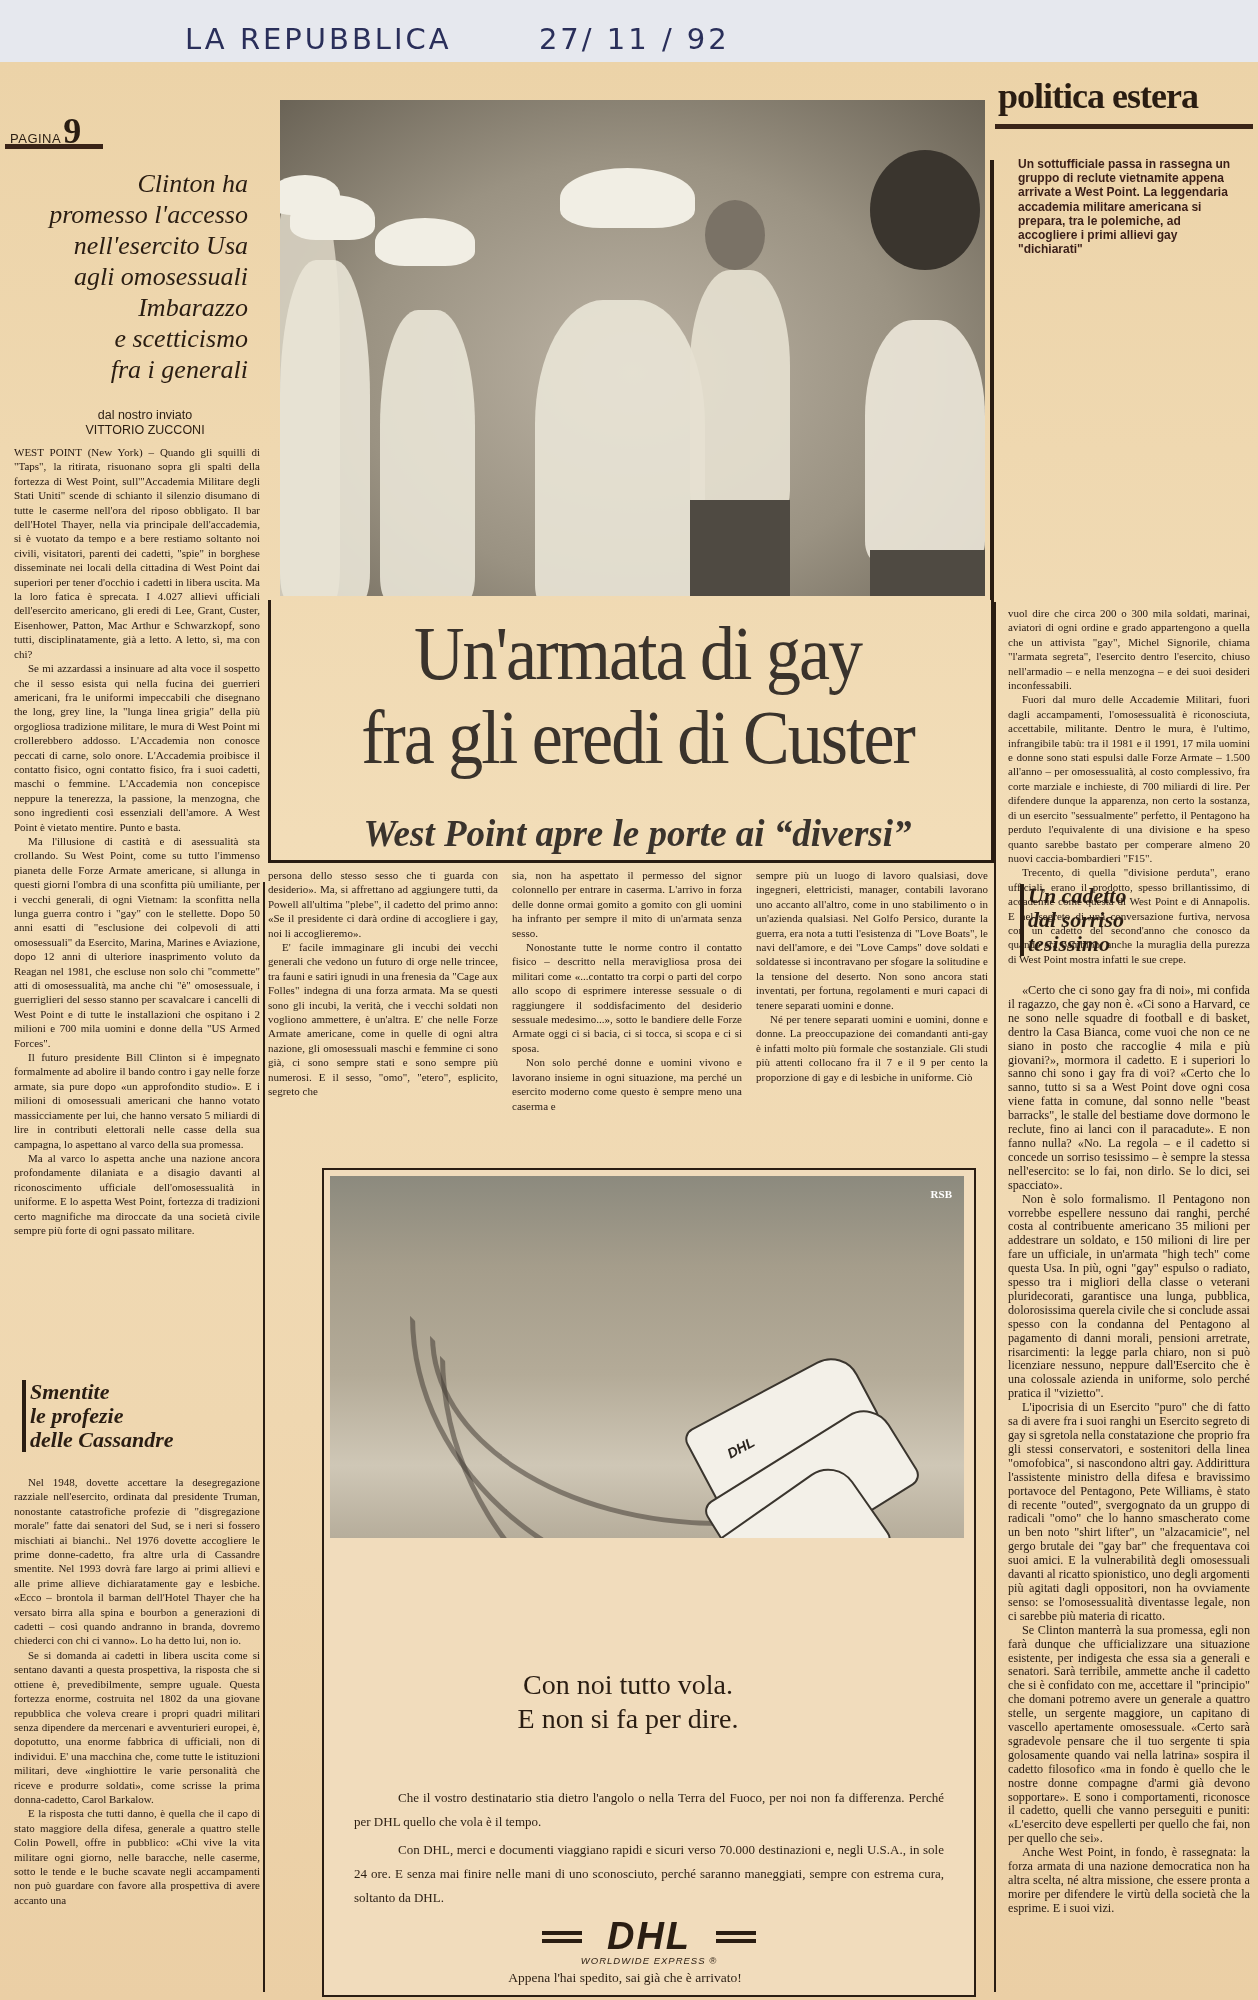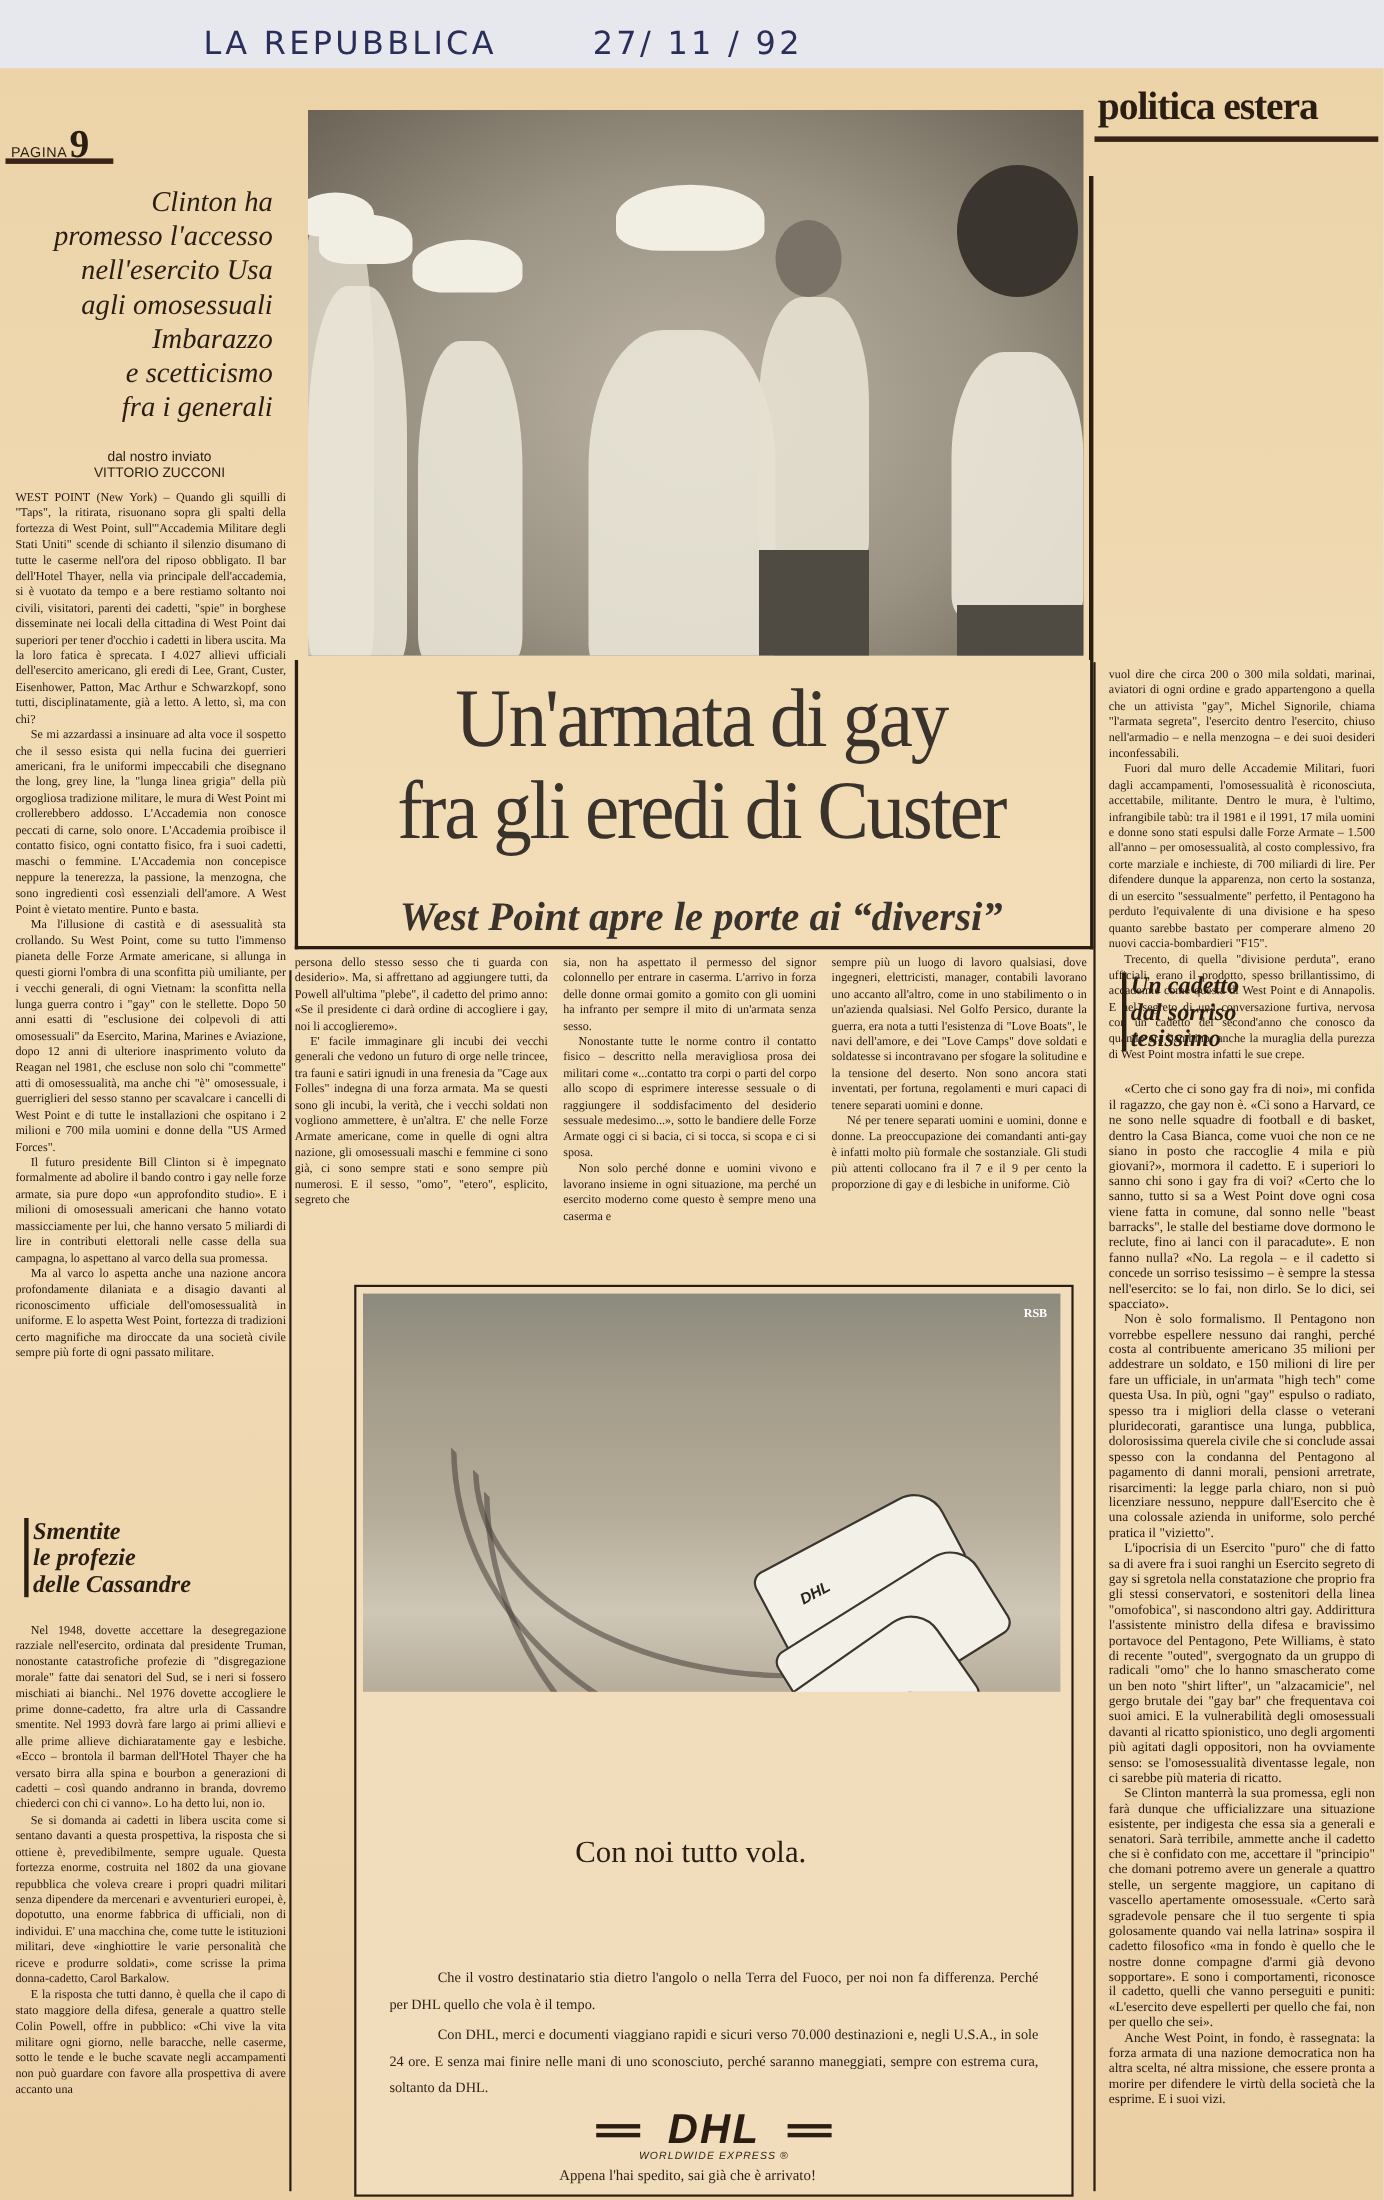--- a/index.html
+++ b/index.html
@@ -100,20 +100,21 @@
     <div class="cap" style="left:280px;top:68px;width:135px;height:60px"></div>
     <div class="fig" style="left:410px;top:170px;width:100px;height:240px;background:#e6e0d0"></div>
     <div class="hair" style="left:425px;top:100px;width:60px;height:70px;background:#7a7266"></div>
     <div class="leg" style="left:410px;top:400px;width:100px;height:100px"></div>
     <div class="fig" style="left:585px;top:220px;width:120px;height:240px;background:#ece7d9"></div>
     <div class="hair" style="left:590px;top:50px;width:110px;height:120px"></div>
     <div class="leg" style="left:590px;top:450px;width:115px;height:60px"></div>
   </div>
 
   <div class="abs caption-bar" style="top:98px"></div>
+  <div class="abs caption" style="top:95px">Un sottufficiale passa in rassegna un gruppo di reclute vietnamite appena arrivate a West Point. La leggendaria accademia militare americana si prepara, tra le polemiche, ad accogliere i primi allievi gay "dichiarati"</div>
 
   <div class="abs headbox" style="top:538px"></div>
   <div class="abs headline" style="top:550px">
     <div>Un'armata di gay</div>
     <div>fra gli eredi di Custer</div>
   </div>
   <div class="abs subhead" style="top:750px">West Point apre le porte ai “diversi”</div>
 
   <div class="col c1" style="top:383px">
     <p class="first">WEST POINT (New York) – Quando gli squilli di "Taps", la ritirata, risuonano sopra gli spalti della fortezza di West Point, sull'"Accademia Militare degli Stati Uniti" scende di schianto il silenzio disumano di tutte le caserme nell'ora del riposo obbligato. Il bar dell'Hotel Thayer, nella via principale dell'accademia, si è vuotato da tempo e a bere restiamo soltanto noi civili, visitatori, parenti dei cadetti, "spie" in borghese disseminate nei locali della cittadina di West Point dai superiori per tener d'occhio i cadetti in libera uscita. Ma la loro fatica è sprecata. I 4.027 allievi ufficiali dell'esercito americano, gli eredi di Lee, Grant, Custer, Eisenhower, Patton, Mac Arthur e Schwarzkopf, sono tutti, disciplinatamente, già a letto. A letto, sì, ma con chi?</p>
@@ -183,20 +184,21 @@
       </div>
       <div class="van" style="left:380px;top:270px;width:200px;height:90px;transform:rotate(-32deg)">
         <span class="vlogo" style="left:40px;top:34px">DHL</span>
       </div>
       <div class="van" style="left:350px;top:330px;width:200px;height:100px;transform:rotate(-35deg)">
         <span class="vlogo" style="left:30px;top:40px;font-size:18px">DHL</span>
       </div>
     </div>
     <div class="ad-title">
       <div>Con noi tutto vola.</div>
+      <div>E non si fa per dire.</div>
     </div>
     <div class="ad-body">
       <p>Che il vostro destinatario stia dietro l'angolo o nella Terra del Fuoco, per noi non fa differenza. Perché per DHL quello che vola è il tempo.</p>
       <p>Con DHL, merci e documenti viaggiano rapidi e sicuri verso 70.000 destinazioni e, negli U.S.A., in sole 24 ore. E senza mai finire nelle mani di uno sconosciuto, perché saranno maneggiati, sempre con estrema cura, soltanto da DHL.</p>
     </div>
     <div class="ad-logo">
       <div class="stripe" style="left:0;top:14px;width:40px"></div>
       <div class="stripe" style="left:0;top:22px;width:40px"></div>
       <div class="stripe" style="right:0;top:14px;width:40px"></div>
       <div class="stripe" style="right:0;top:22px;width:40px"></div>

